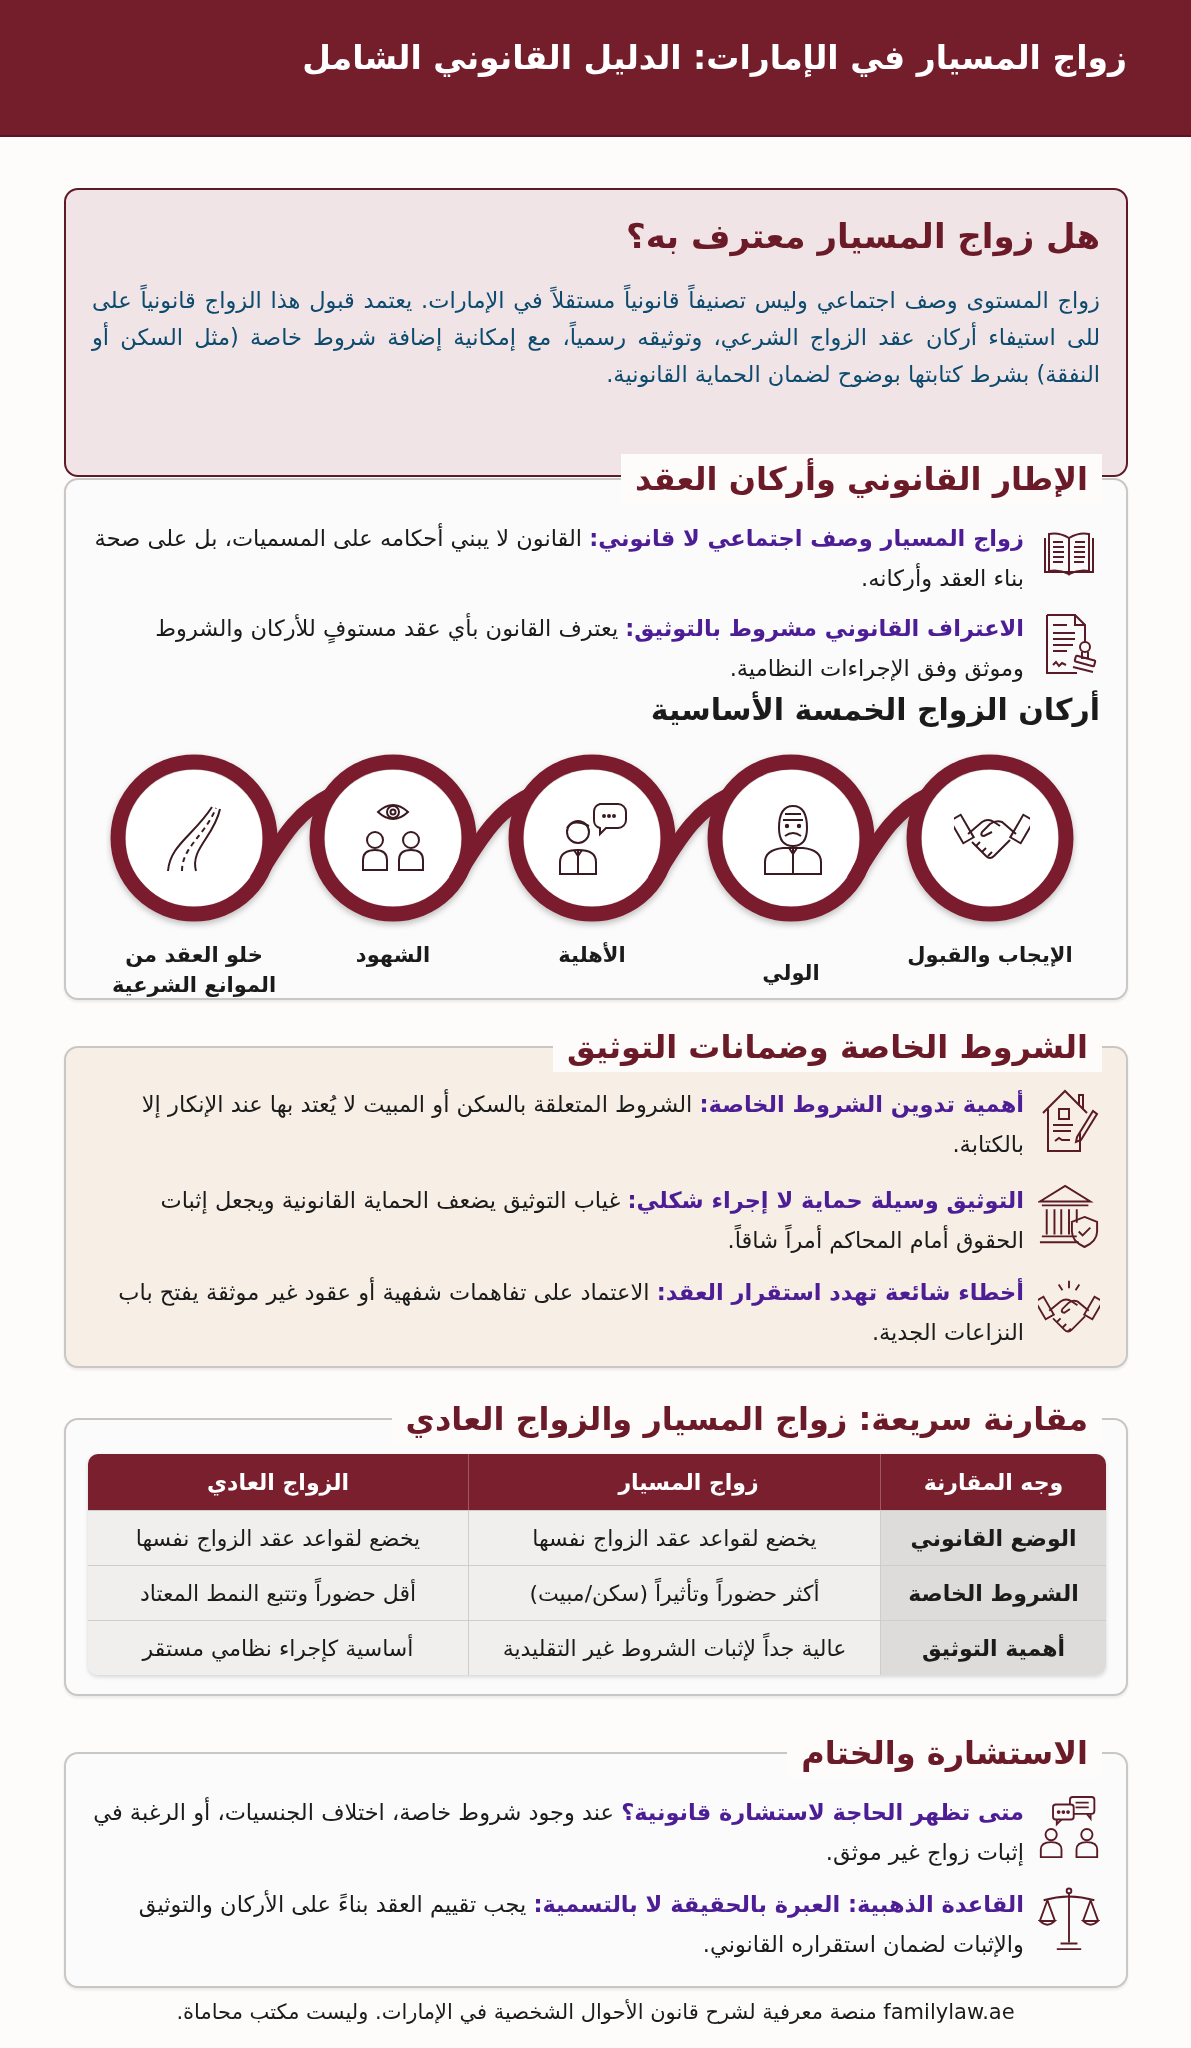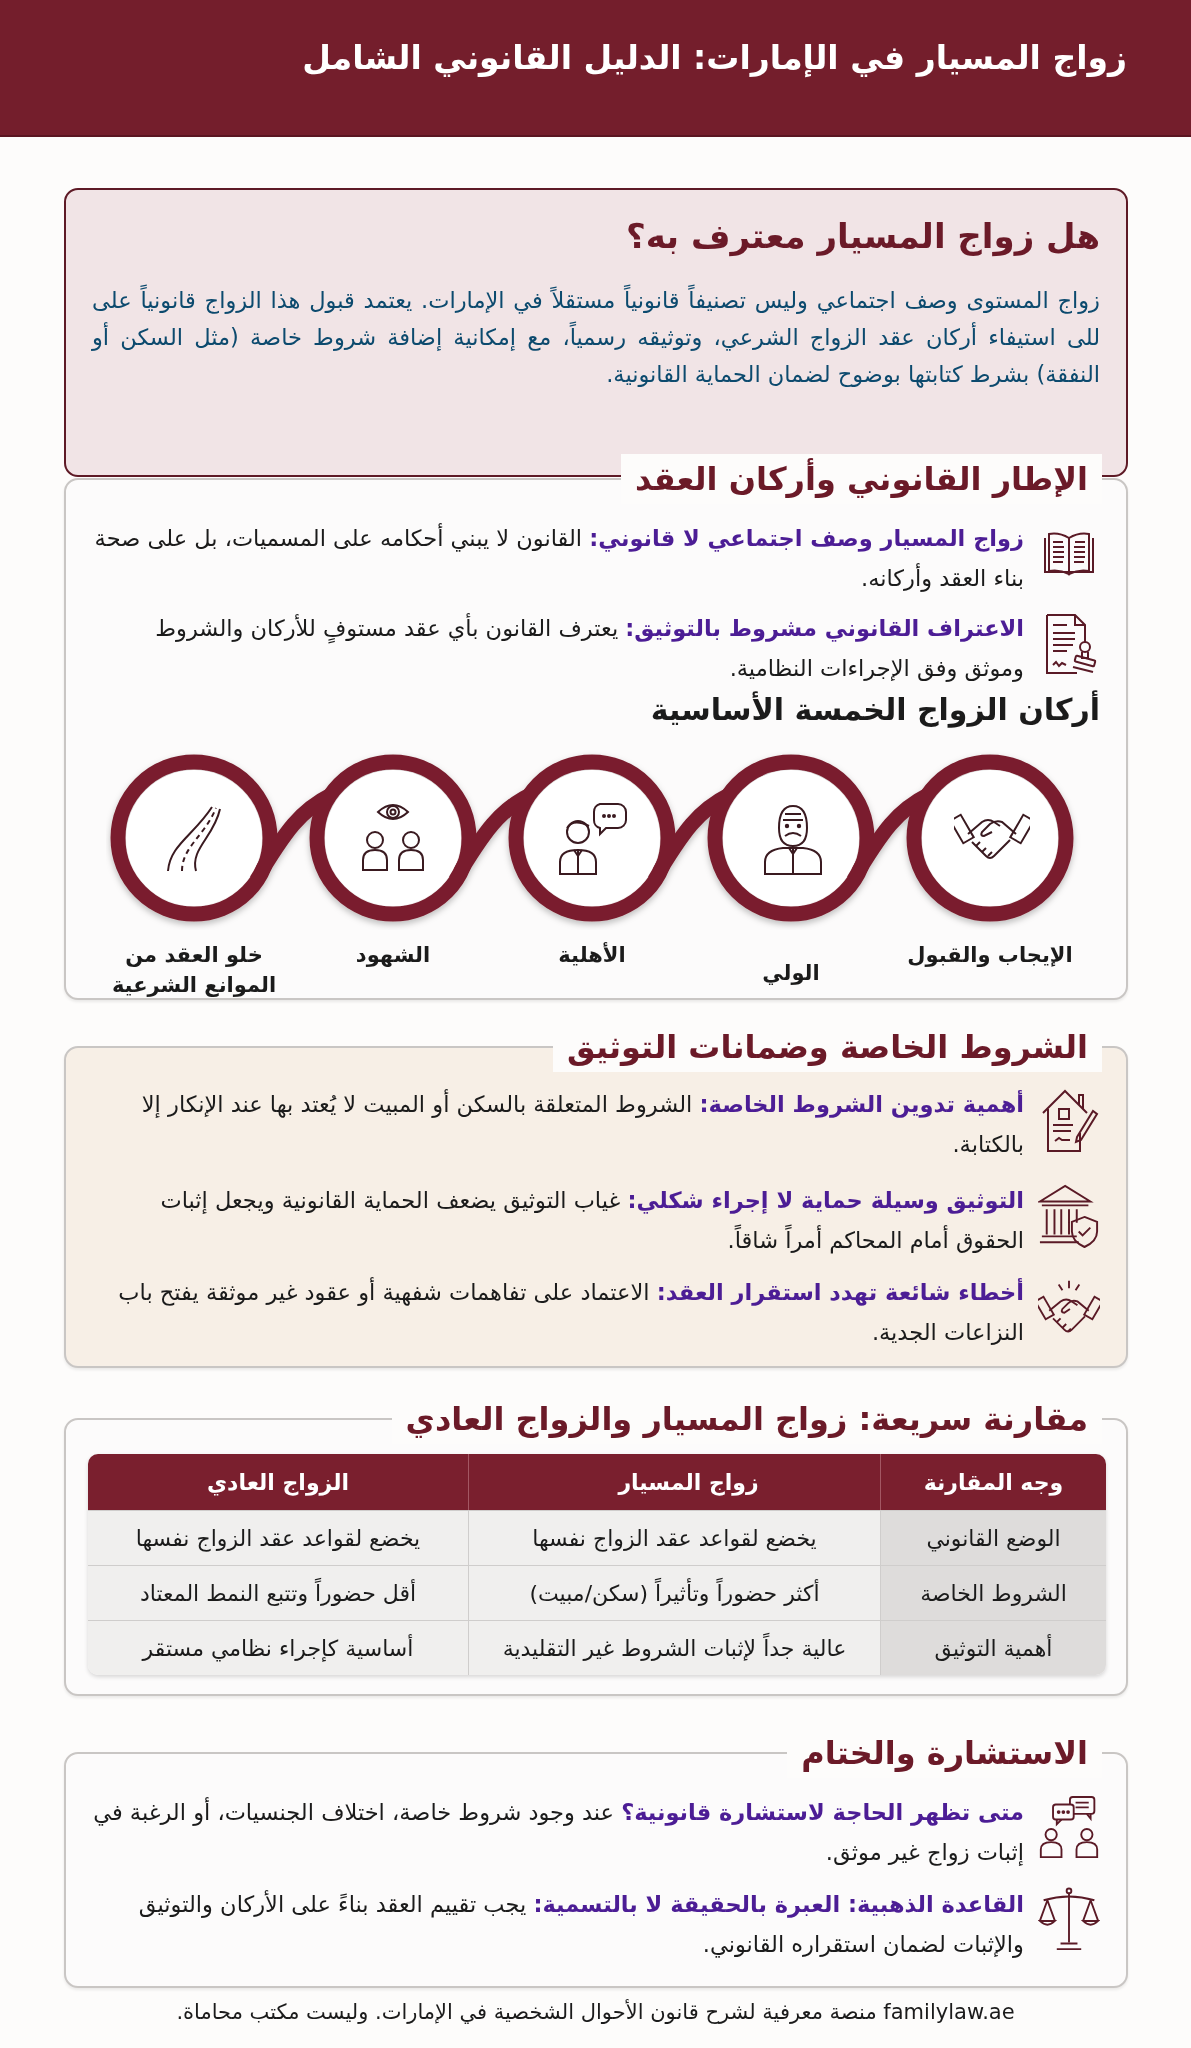--- a/index.html
+++ b/index.html
@@ -89,21 +89,21 @@
       font-size: 22px;
     }
     table.cmp th {
       background: #7a1f2e; color: #fff; font-weight: bold;
       height: 56px; text-align: center; border-left: 1px solid #a35763;
     }
     table.cmp td {
       height: 55px; text-align: center; background: #f0efee;
       border-top: 1px solid #cfcdcc; border-left: 1px solid #cfcdcc; color: #1b1b1b;
     }
-    table.cmp td.rh { background: #dedcdb; font-weight: normal; }
+    table.cmp td.rh { background: #dedcdb; font-weight: bold; }
     table.cmp tr > *:last-child { border-left: none; }
 
     .footer {
       position: absolute; left: 0; width: 1191px; top: 2000px;
       text-align: center; font-size: 21px; color: #1b1b1b;
       direction: rtl;
     }
   </style>
 </head>
 <body>

